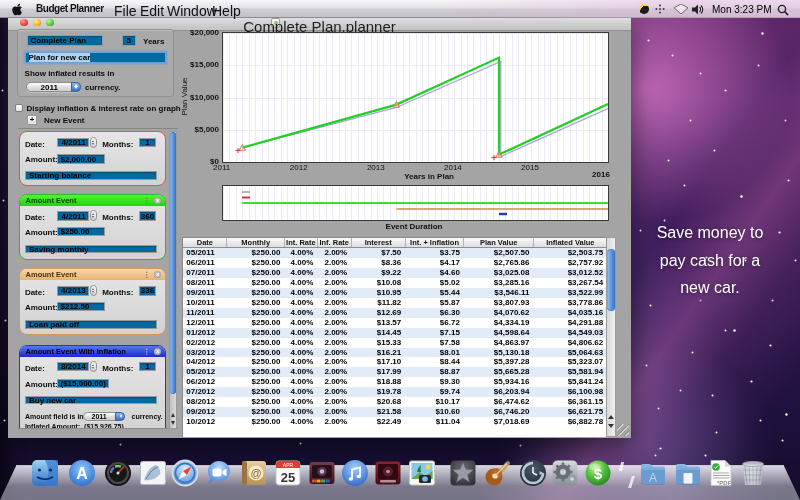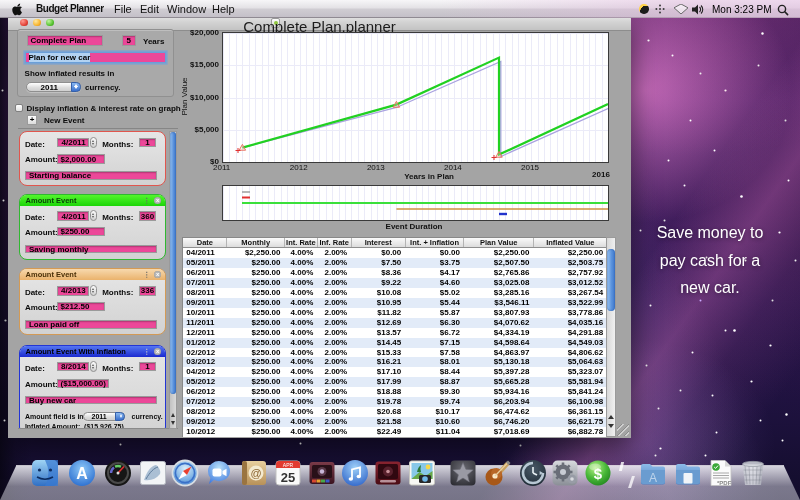--- a/index.html
+++ b/index.html
@@ -23,36 +23,36 @@
 3px 200px 0 .5px #fff,5px 320px 0 .6px #ddd,2px 90px 0 .5px #eee,4px 420px 0 .5px #fff,
 120px 444px 0 .5px #eee,300px 443px 0 .5px #fff,520px 445px 0 .5px #ddd,660px 448px 0 .6px #fff,
 690px 120px 0 .5px #fff,664px 220px 0 .5px #ddd,788px 180px 0 .5px #fff,700px 300px 0 .5px #caf,
 725px 90px 0 .6px #fee,760px 420px 0 .5px #fff,680px 390px 0 .5px #eee,745px 260px 0 .5px #fff,672px 55px 0 .5px #fff,758px 65px 0 .5px #eee,714px 150px 0 .5px #fff,684px 185px 0 .5px #fff,770px 345px 0 .6px #fff,646px 365px 0 .5px #eee,712px 395px 0 .5px #fff,782px 440px 0 .5px #fff,655px 455px 0 .5px #eee,705px 455px 0 .5px #fff,640px 230px 0 .5px #fff,795px 260px 0 .5px #eee,725px 330px 0 .5px #fff;}
 
 .menubar{position:absolute;left:0;top:0;width:800px;height:18px;
 background:linear-gradient(to bottom,#f7f6f8 0%,#e4e2e6 45%,#cfccd2 55%,#c4c0c8 100%);
 border-bottom:1px solid #8f8a92;}
 .mbtint{position:absolute;left:0;top:0;width:800px;height:18px;
 background:linear-gradient(to right,rgba(210,190,215,0) 55%,rgba(225,180,220,.45) 85%,rgba(228,185,225,.5) 100%);}
-.mitem{position:absolute;top:3px;font-size:11px;color:#111;}
+.mitem{position:absolute;top:3px;font-size:14px;color:#111;}
 
 .win{position:absolute;left:8px;top:14px;width:623px;height:424px;border-radius:5px 5px 0 0;
 background:#a4a4a4;box-shadow:0 10px 28px rgba(0,0,0,.55);}
 .tbar{position:absolute;left:0;top:0;width:623px;height:17px;border-radius:5px 5px 0 0;
 background:linear-gradient(to bottom,#ebebeb,#d3d3d3 50%,#c3c3c3);border-bottom:1px solid #8d8d8d;}
 .light{position:absolute;top:4.6px;width:7.8px;height:7.8px;border-radius:50%;}
 .ttl{position:absolute;top:3.6px;width:623px;text-align:center;font-size:15px;color:#1c1c1c;}
 .dicon{position:absolute;left:263px;top:3.5px;width:9px;height:10px;border-radius:2px;
 background:linear-gradient(#fdfdfd,#d8d8d8);border:1px solid #999;}
 .dicon:after{content:"";position:absolute;left:1.5px;top:2px;width:4px;height:4px;border-radius:50%;background:#8fc63f;}
 
 .gbox{position:absolute;left:8.8px;top:15.3px;width:157px;height:67.7px;background:#a9a9a9;
 border:1px solid #909090;border-radius:3px;box-shadow:inset 0 1px 0 rgba(255,255,255,.25);}
 .lbl{position:absolute;font-size:8px;font-weight:600;color:#0b0b0b;white-space:nowrap;}
-.fld{position:absolute;background:#ec4899;border:1px solid #9a9a9a;font-size:8px;font-weight:600;color:#000;
+.fld{position:absolute;background:#0369a1;border:1px solid #9a9a9a;font-size:8px;font-weight:600;color:#000;
 display:flex;align-items:center;padding-left:2.5px;white-space:nowrap;box-shadow:inset 0 1px 1.5px rgba(0,0,0,.25);}
 .fld[style*="text-align:right"]{justify-content:flex-end;padding-right:2px;}
 .fld[style*="text-align:center"]{justify-content:center;padding-left:0;}
 .pop{position:absolute;height:10px;border-radius:5px;background:linear-gradient(#fff,#dcdcdc 60%,#cfcfcf);
 border:1px solid #8f8f8f;box-shadow:0 1px 1px rgba(255,255,255,.3);}
 .pop .cap{position:absolute;right:-1px;top:-1px;width:10px;height:10px;border-radius:0 4.5px 4.5px 0;
 background:linear-gradient(#8ab8f0,#3a70cc);border:1px solid #3560aa;}
 .pop .pt{position:absolute;font-size:8px;font-weight:600;color:#000;top:.5px;width:100%;text-align:center;padding-right:9px;}
 .tri{position:absolute;width:0;height:0;}
 .chk{position:absolute;width:8px;height:8px;background:linear-gradient(#fff,#e2e2e2);border:1px solid #808080;border-radius:2px;}
@@ -249,30 +249,20 @@
               <tr>
                 <th>Date</th>
                 <th>Monthly</th>
                 <th>Int. Rate</th>
                 <th>Inf. Rate</th>
                 <th>Interest</th>
                 <th>Int. + Inflation</th>
                 <th>Plan Value</th>
                 <th>Inflated Value</th>
               </tr>
-  <tr>
-                <td class="dt">04/2011</td>
-                <td>$2,250.00</td>
-                <td>4.00%</td>
-                <td>2.00%</td>
-                <td>$0.00</td>
-                <td>$0.00</td>
-                <td>$2,250.00</td>
-                <td>$2,250.00</td>
-              </tr>
   <tr class="b">
                 <td class="dt">05/2011</td>
                 <td>$250.00</td>
                 <td>4.00%</td>
                 <td>2.00%</td>
                 <td>$7.50</td>
                 <td>$3.75</td>
                 <td>$2,507.50</td>
                 <td>$2,503.75</td>
               </tr>

